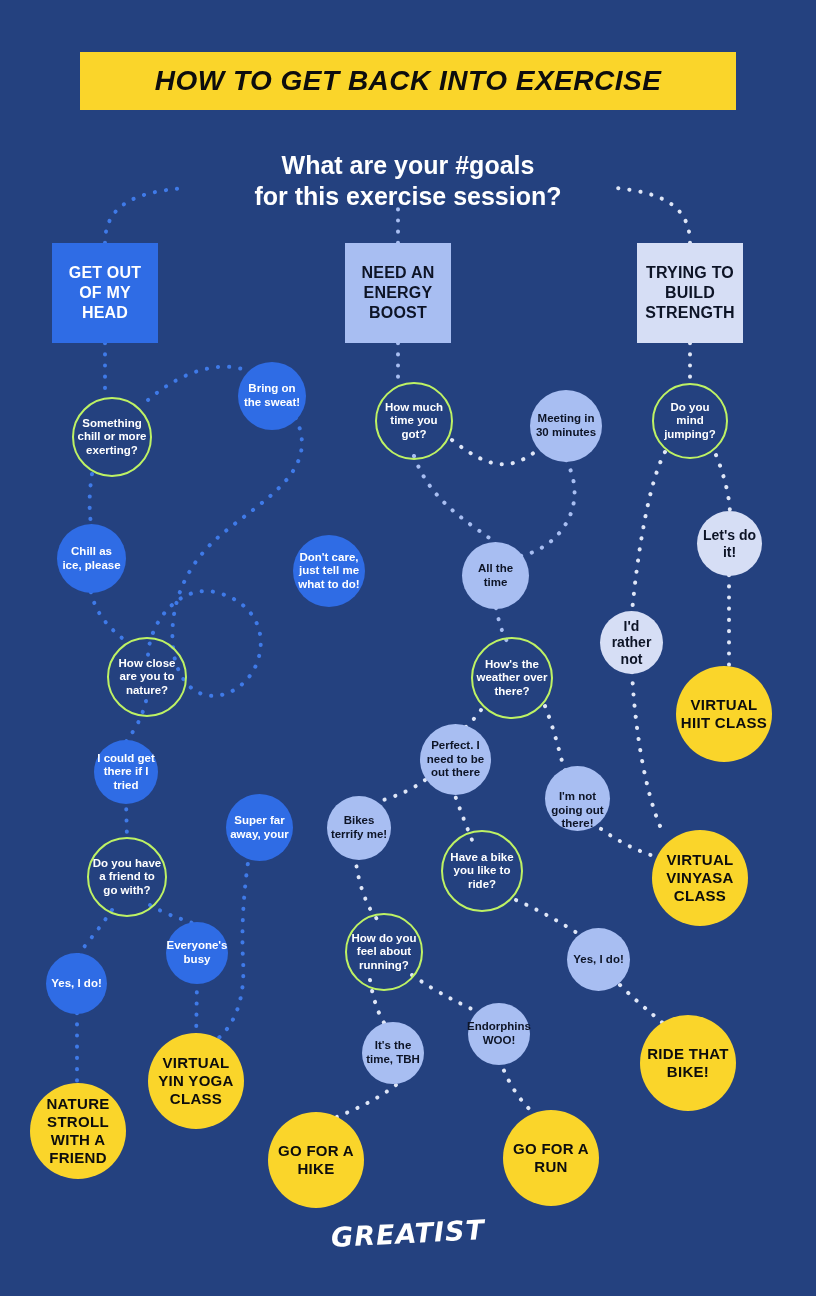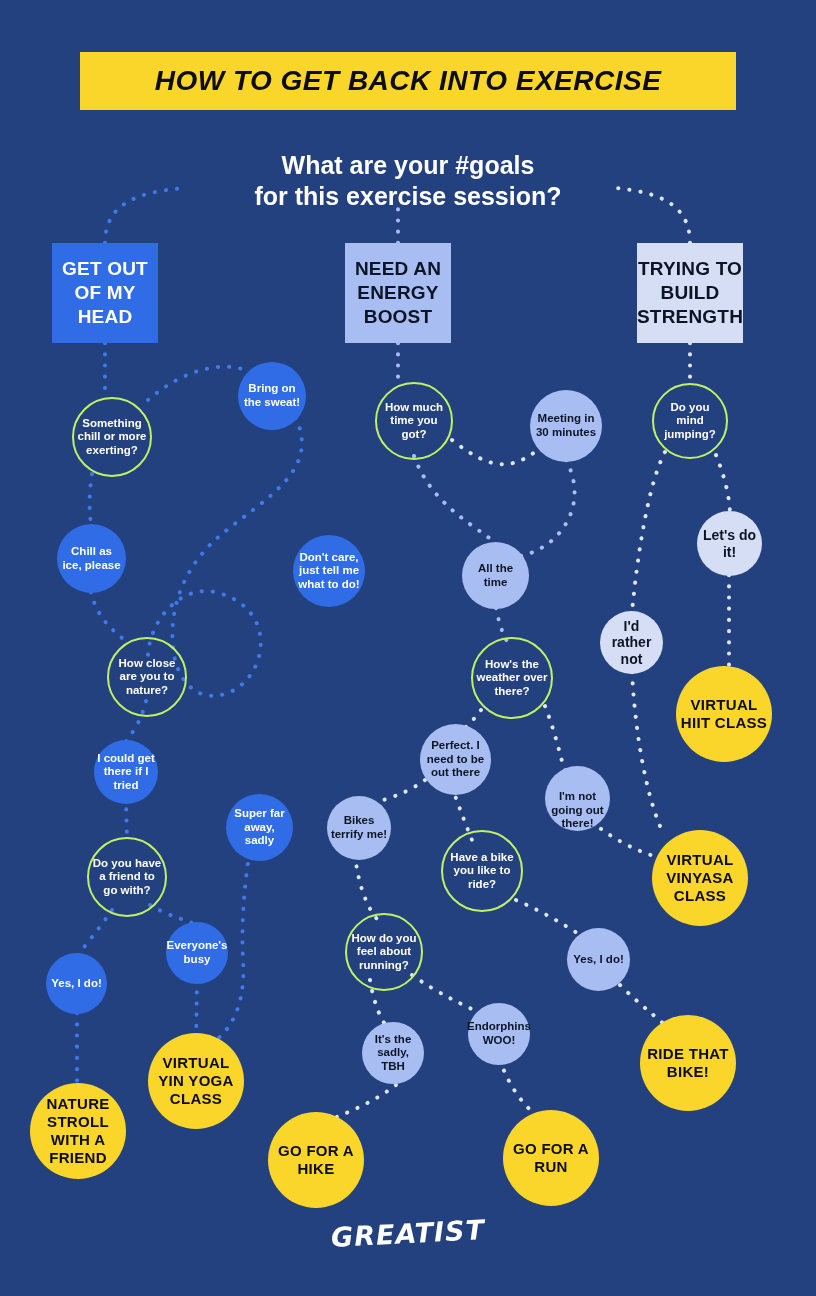--- a/index.html
+++ b/index.html
@@ -24,21 +24,21 @@
   .root-q{
     position:absolute; left:158px; top:150px; width:500px;
     text-align:center; color:#ffffff; font-weight:bold; font-size:25px;
     line-height:1.22;
   }
   .root-q div{ white-space:nowrap; }
 
   
   .sbox{
     position:absolute; display:flex; align-items:center; justify-content:center;
-    text-align:center; font-weight:bold; font-size:19px; line-height:1.25;
+    text-align:center; font-weight:bold; font-size:16px; line-height:1.25;
     letter-spacing:.2px; padding:4px;
   }
   .sbox span{ display:block; }
 
   
   .node{
     position:absolute; border-radius:50%;
     display:flex; align-items:center; justify-content:center; text-align:center;
     line-height:1.18;
   }
@@ -209,21 +209,21 @@
 
   <div class="node a-peri" style="left:420px; top:724px; width:71px; height:71px;">
     <span class="lbl">Perfect. I need to be out there</span>
   </div>
 
   <div class="node a-peri" style="left:545px; top:766px; width:65px; height:65px;align-items:flex-end;">
     <span class="lbl">I'm not going out there!</span>
   </div>
 
   <div class="node a-blue" style="left:226px; top:794px; width:67px; height:67px;">
-    <span class="lbl">Super far away, sadly</span>
+    <span class="lbl">Super far away, your</span>
   </div>
 
   <div class="node a-peri" style="left:327px; top:796px; width:64px; height:64px;">
     <span class="lbl">Bikes terrify me!</span>
   </div>
 
   <div class="node q" style="left:87px; top:837px; width:80px; height:80px;">
     <span class="lbl">Do you have a friend to go with?</span>
   </div>
 
@@ -249,21 +249,21 @@
 
   <div class="node a-blue" style="left:46px; top:953px; width:61px; height:61px;">
     <span class="lbl">Yes, I do!</span>
   </div>
 
   <div class="node a-peri" style="left:468px; top:1003px; width:62px; height:62px;">
     <span class="lbl">Endorphins WOO!</span>
   </div>
 
   <div class="node a-peri" style="left:362px; top:1022px; width:62px; height:62px;">
-    <span class="lbl">It's the sadly, TBH</span>
+    <span class="lbl">It's the time, TBH</span>
   </div>
 
   <div class="node out" style="left:640px; top:1015px; width:96px; height:96px;">
     <span class="lbl">RIDE THAT BIKE!</span>
   </div>
 
   <div class="node out" style="left:148px; top:1033px; width:96px; height:96px;">
     <span class="lbl">VIRTUAL YIN YOGA CLASS</span>
   </div>
 

